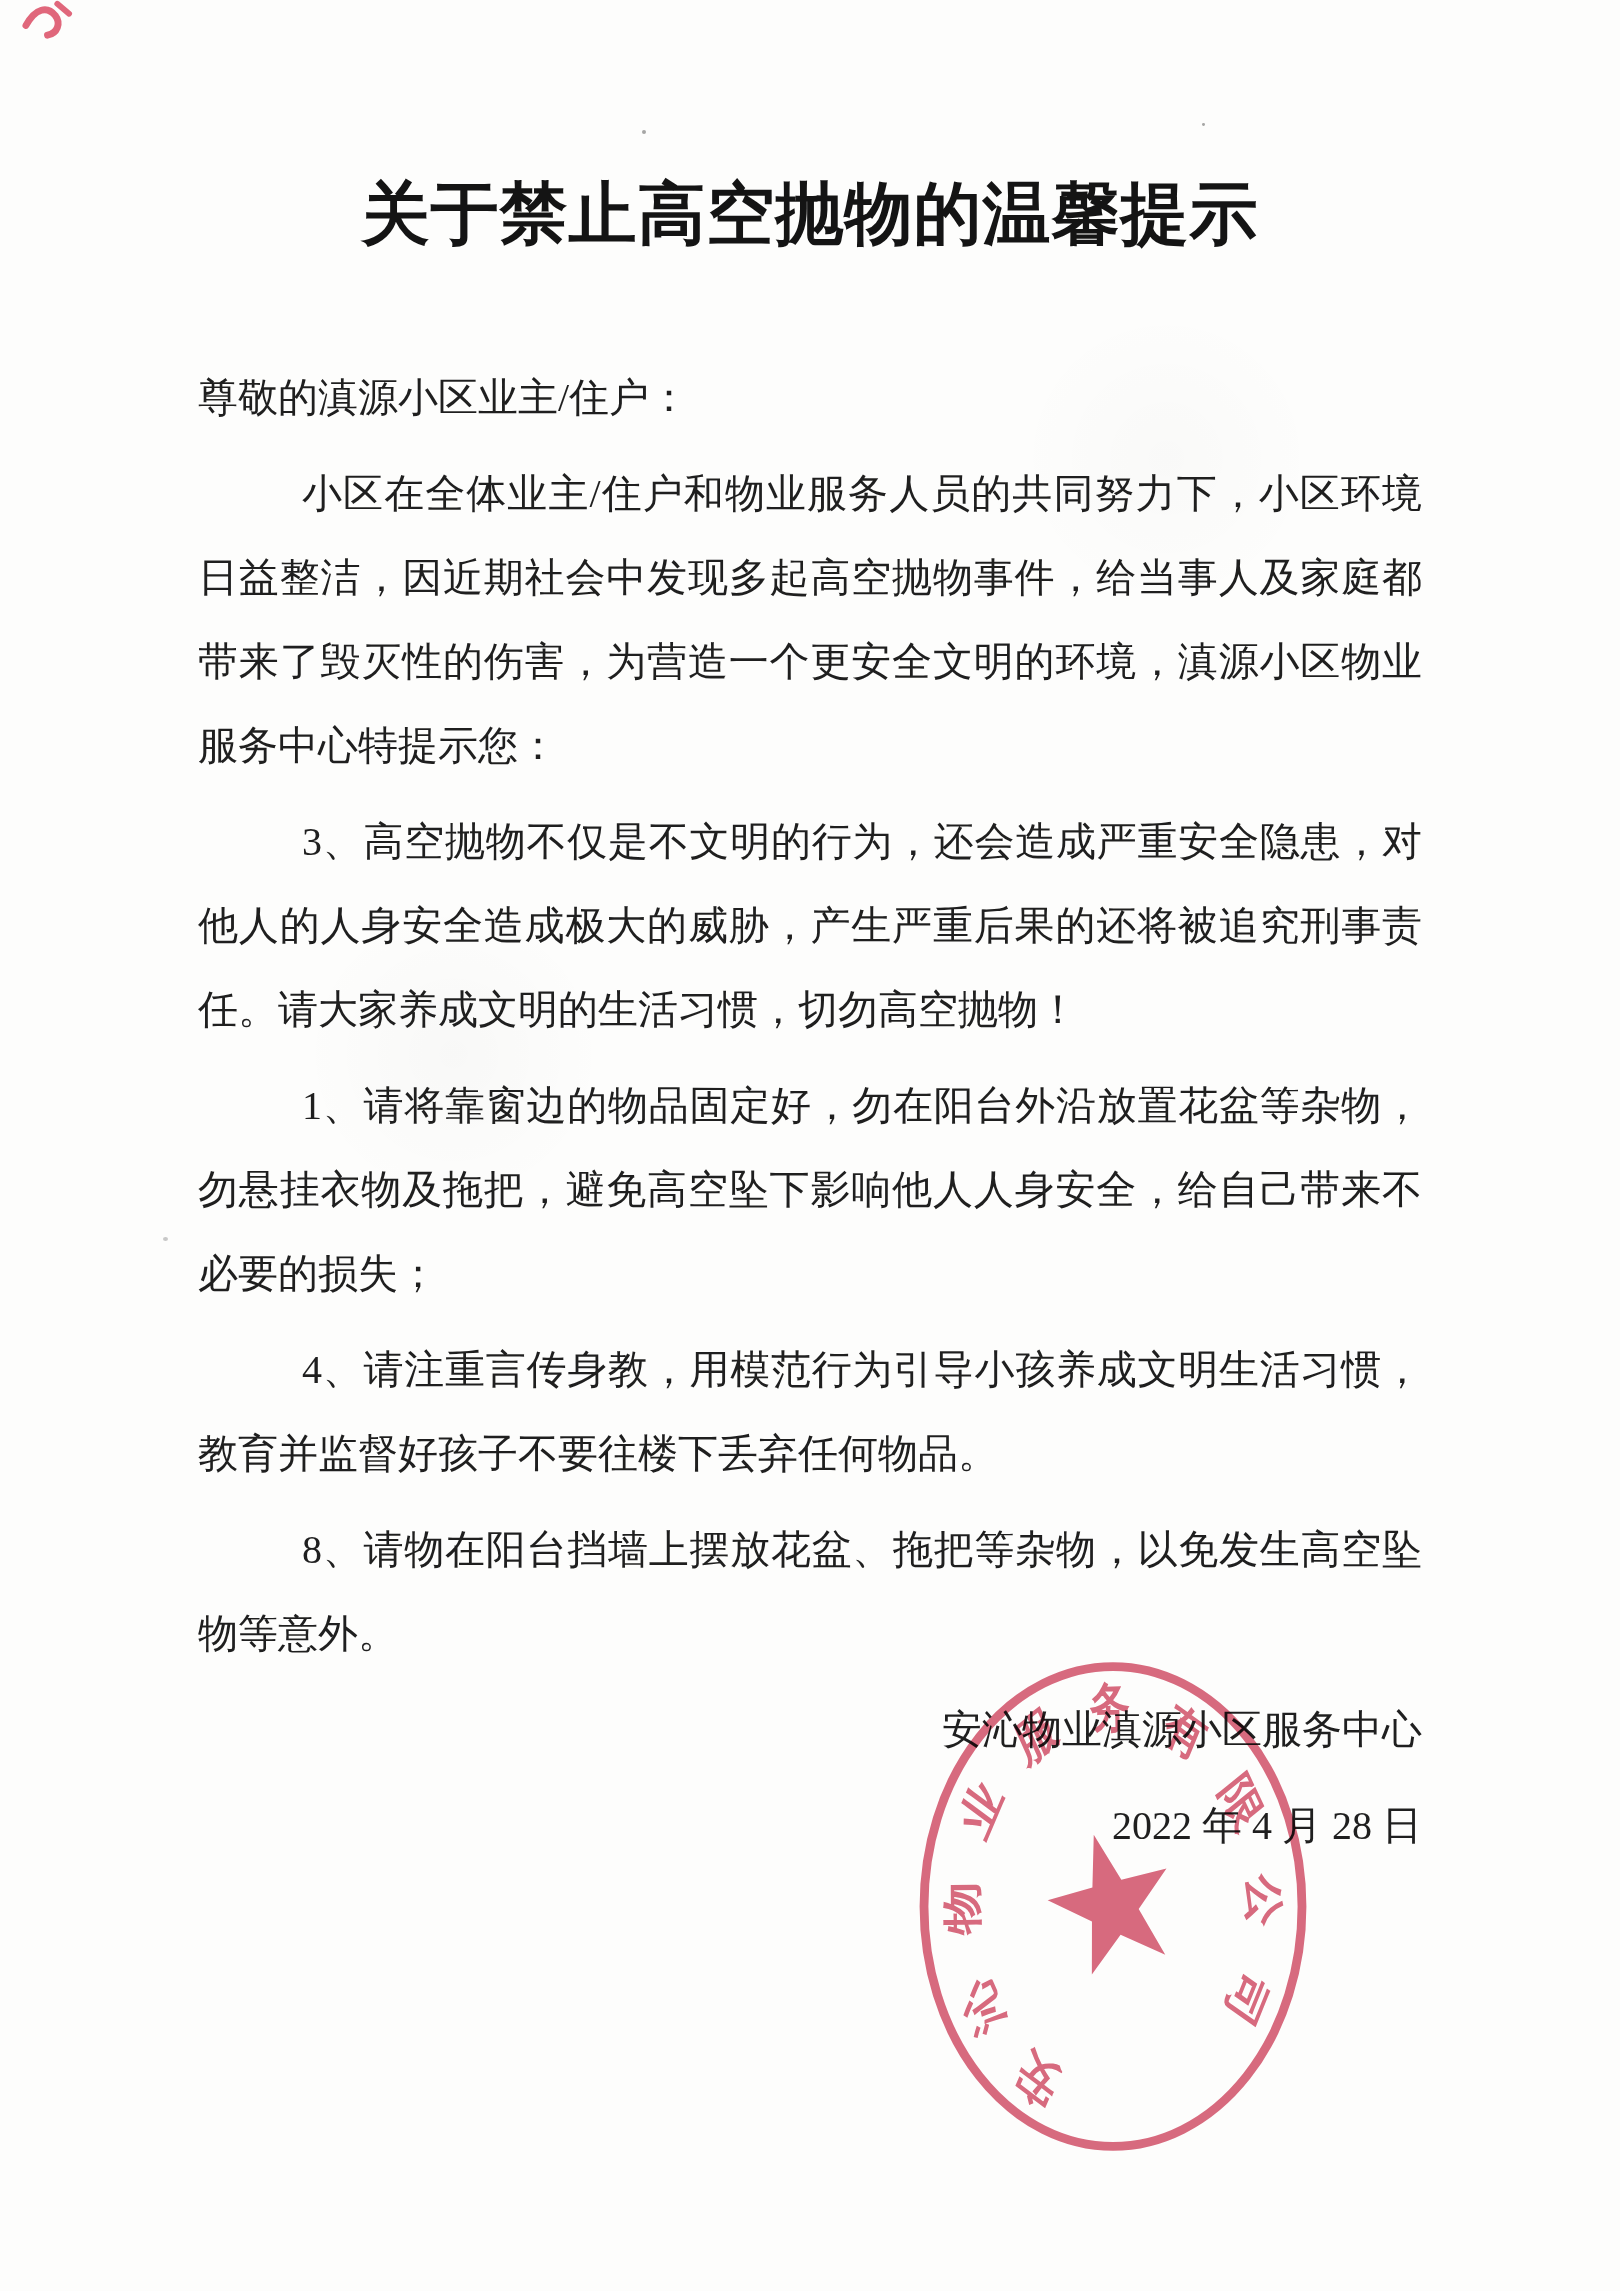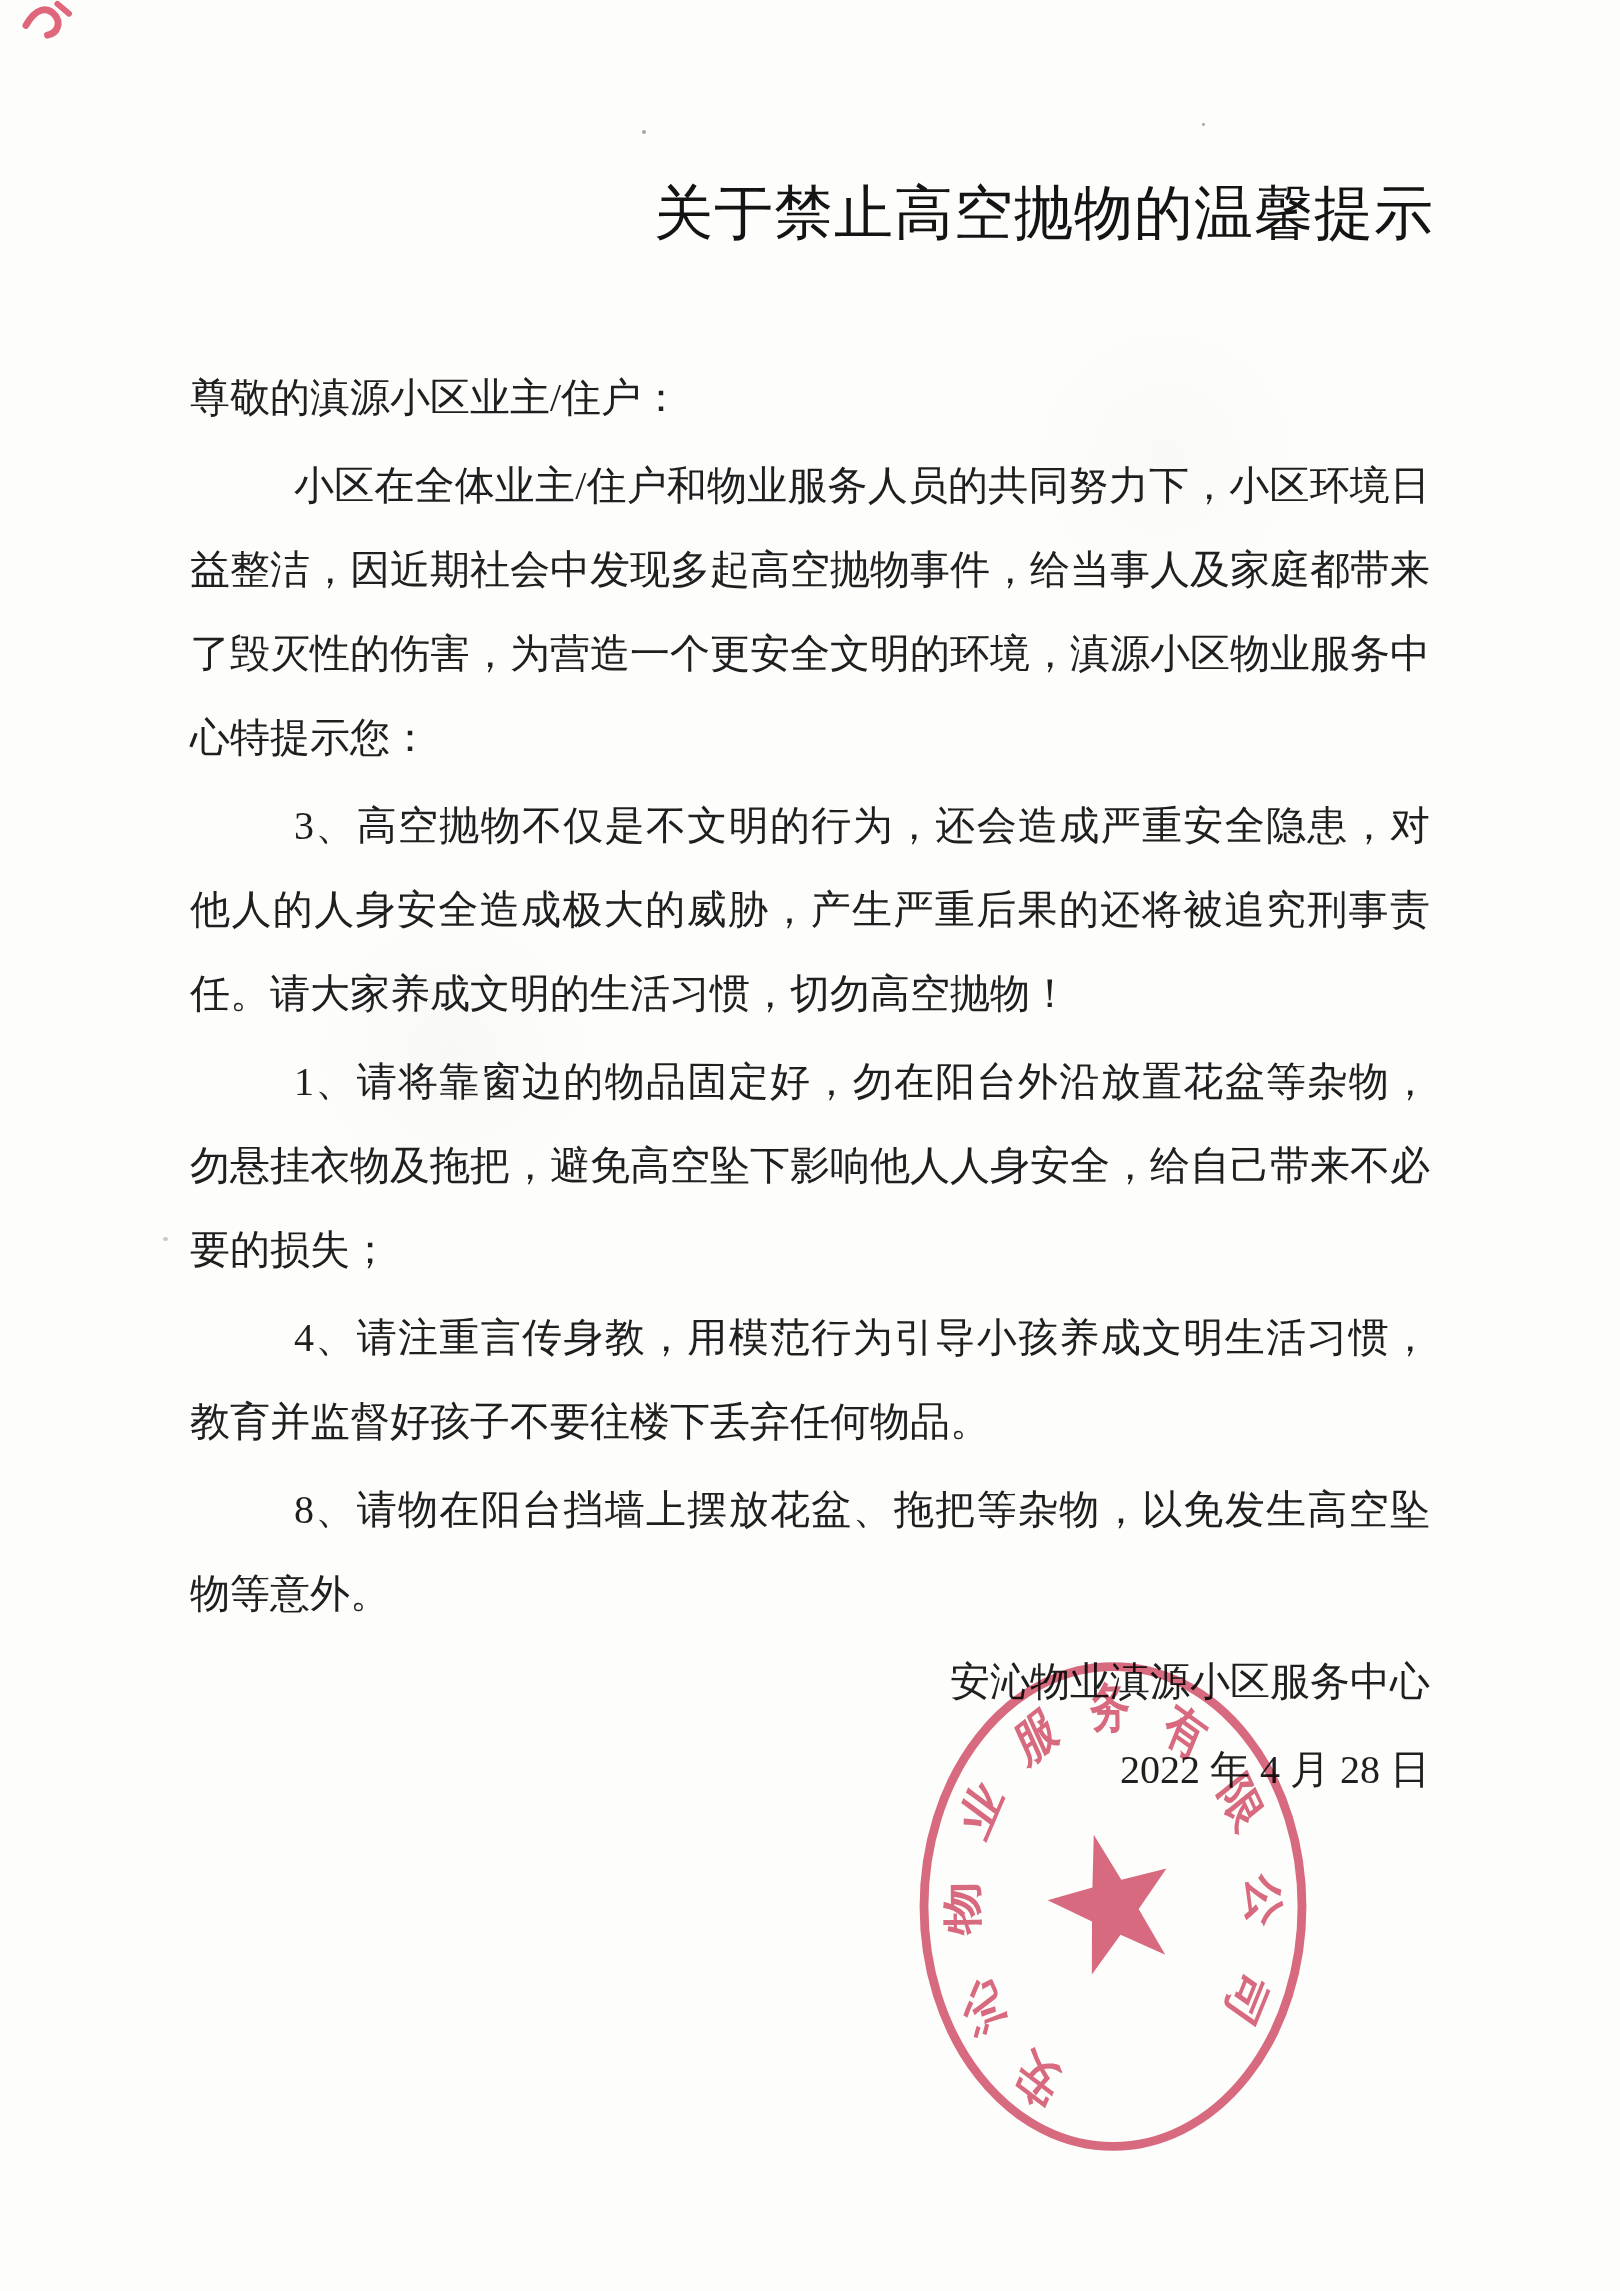--- a/index.html
+++ b/index.html
@@ -16,36 +16,36 @@
       radial-gradient(circle at 28% 46%, rgba(0,0,0,0.018), transparent 9%),
       radial-gradient(circle at 72% 20%, rgba(0,0,0,0.015), transparent 7%),
       #fdfdfc;
     overflow: hidden;
     box-sizing: border-box;
     padding: 174px 186px 0 186px;
     color: #1f1f1f;
   }
   .doc-title {
     font-family: "Liberation Sans", "DejaVu Sans", sans-serif;
-    font-weight: normal;
-    font-size: 59px;
+    font-weight: bold;
+    font-size: 68px;
     line-height: 78px;
-    text-align: right;
+    text-align: center;
     color: #141414;
     letter-spacing: 1px;
   }
   .doc-body {
     font-family: "Liberation Serif", "DejaVu Serif", serif;
     font-size: 40px;
     line-height: 84px;
     text-align: justify;
     margin-top: 104px;
   }
   .doc-body p {
-    margin: 4px;
+    margin: 12px;
     padding: 0;
   }
   p.indent {
     text-indent: 2.6em;
   }
   .sig-line {
     text-align: right;
     padding-right: 5.9px;
   }
   .date-line {

